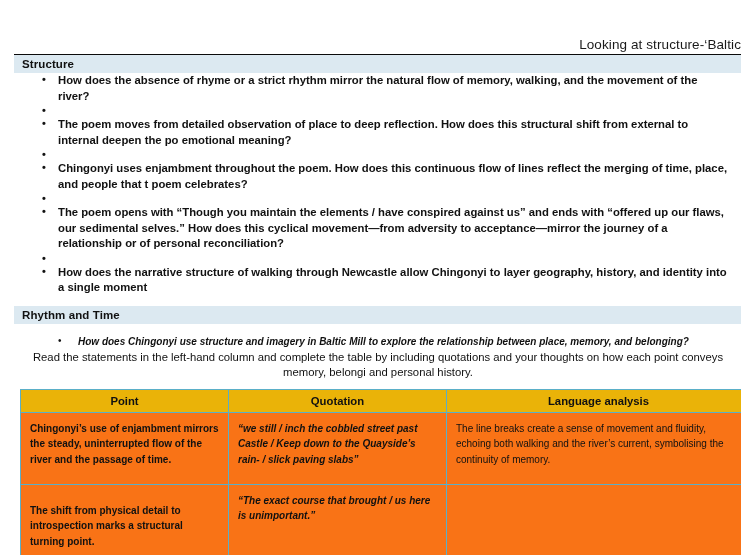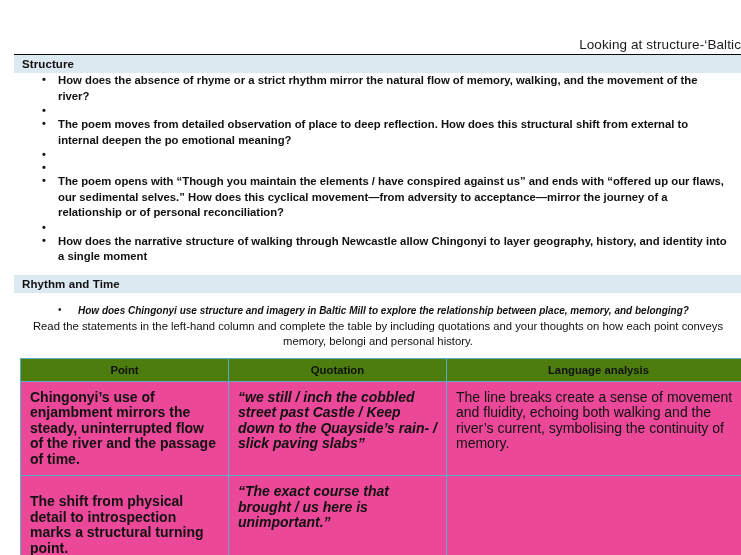--- a/index.html
+++ b/index.html
@@ -129,31 +129,31 @@
   table.analysis col.c3 { width: 304px; }
 
   table.analysis th,
   table.analysis td {
     border: 1.2px solid #5aafc8;
     vertical-align: top;
     padding: 8px 9px 8px 9px;
     box-sizing: border-box;
   }
   table.analysis thead th {
-    background: #4d7c0f;
+    background: #eab308;
     text-align: center;
     font-size: 11.3px;
     font-weight: bold;
     padding-top: 5px;
     padding-bottom: 5px;
     color: #111111;
   }
   table.analysis tbody td {
-    background: #ec4899;
-    font-size: 14px;
+    background: #f97316;
+    font-size: 10px;
     line-height: 15.5px;
     height: 72px;
   }
   td.point-cell { font-weight: bold; }
   td.quote-cell { font-style: italic; font-weight: bold; padding-top: 14px; }
   td.analysis-cell { font-weight: normal; }
   tr.row-2 td.point-cell { padding-top: 18px; }
 </style>
 </head>
 <body>
@@ -163,20 +163,21 @@
   <div class="doc-header">Looking at structure-‘Baltic</div>
   <div class="header-rule"></div>
 
   <div class="section-band">Structure</div>
 
   <ul class="q-list first-bullets">
     <li>How does the absence of rhyme or a strict rhythm mirror the natural flow of memory, walking, and the movement of the river?</li>
     <li class="bullet-spacer"></li>
     <li>The poem moves from detailed observation of place to deep reflection. How does this structural shift from external to internal deepen the po emotional meaning?</li>
     <li class="bullet-spacer"></li>
+    <li>Chingonyi uses enjambment throughout the poem. How does this continuous flow of lines reflect the merging of time, place, and people that t poem celebrates?</li>
     <li class="bullet-spacer"></li>
     <li>The poem opens with “Though you maintain the elements / have conspired against us” and ends with “offered up our flaws, our sedimental selves.” How does this cyclical movement—from adversity to acceptance—mirror the journey of a relationship or of personal reconciliation?</li>
     <li class="bullet-spacer"></li>
     <li>How does the narrative structure of walking through Newcastle allow Chingonyi to layer geography, history, and identity into a single moment</li>
   </ul>
 
   <div class="section-band band-gap-top">Rhythm and Time</div>
 
   <div class="rhythm-bullet">How does Chingonyi use structure and imagery in Baltic Mill to explore the relationship between place, memory, and belonging?</div>
 

